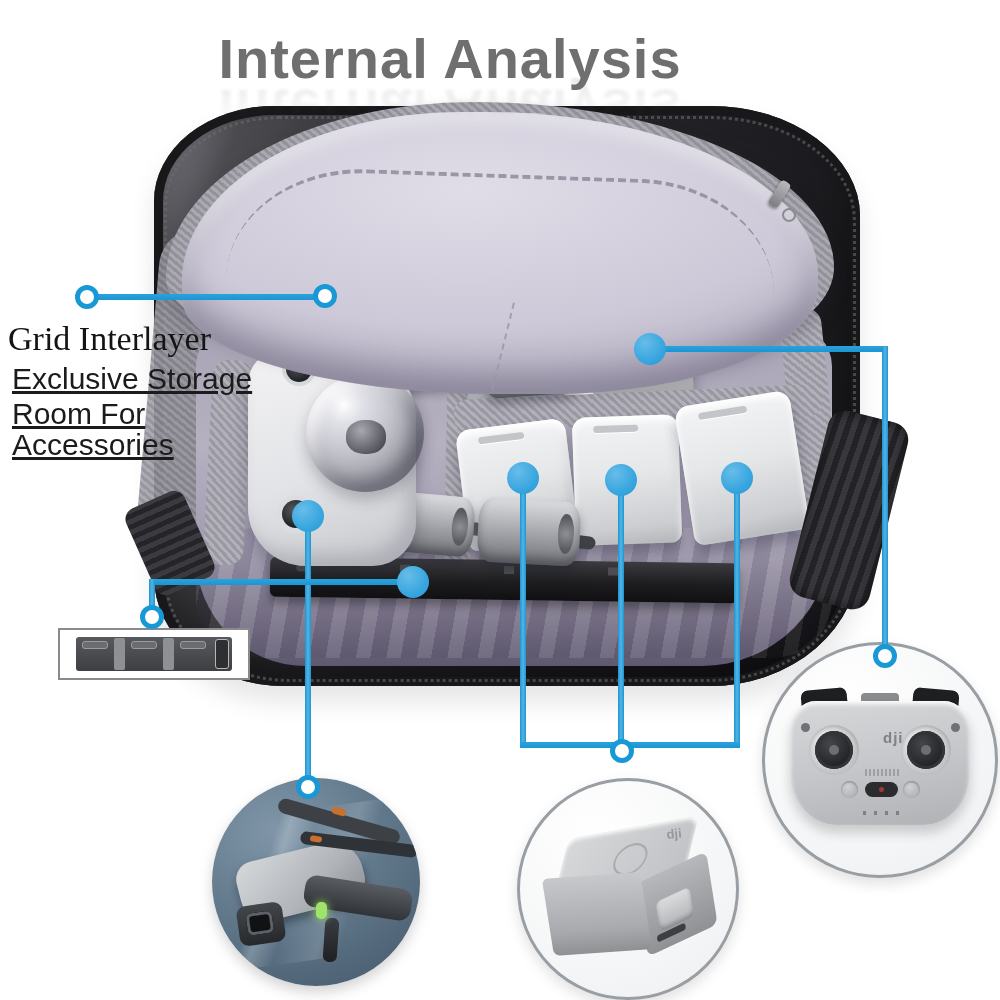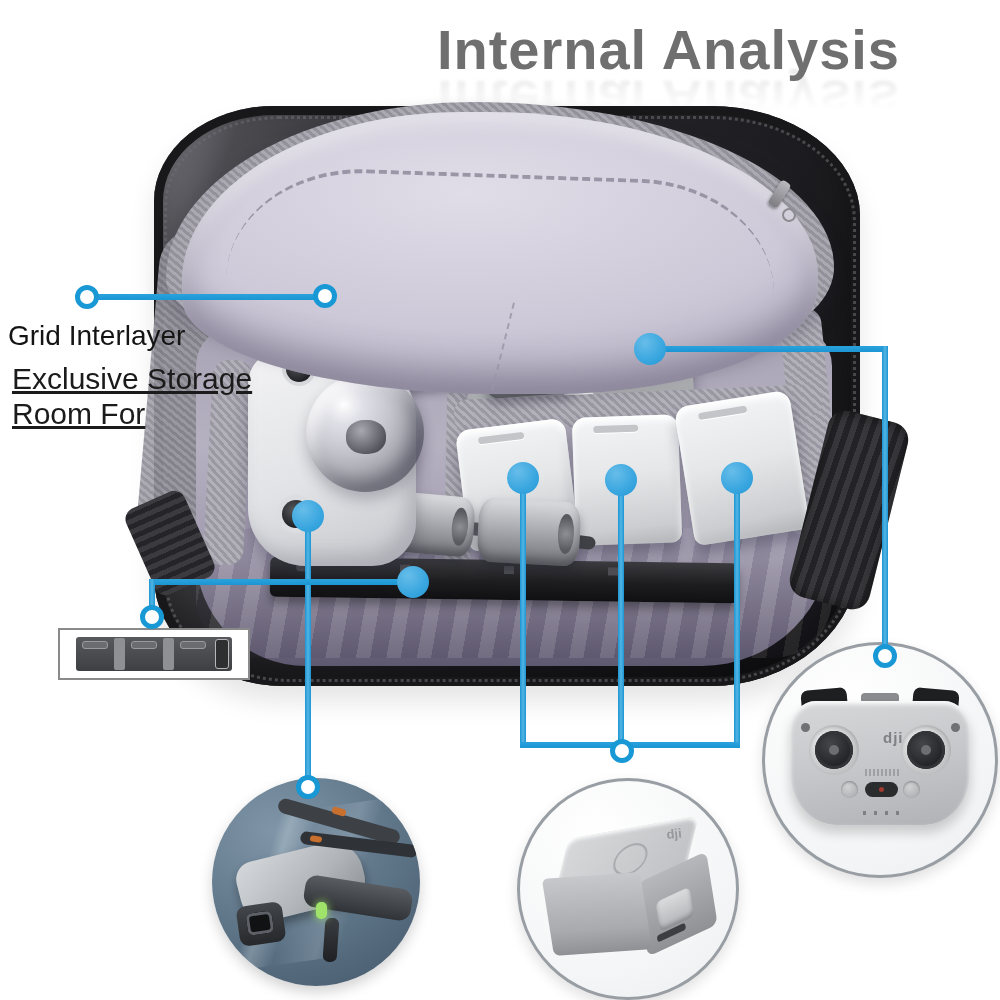--- a/index.html
+++ b/index.html
@@ -1,29 +1,29 @@
 <!DOCTYPE html>
 <html><head>
 <meta charset="utf-8">
 <style>
   html,body{margin:0;padding:0;}
   body{font-family:"Liberation Sans",sans-serif;background:#ffffff;}
   .stage{position:relative;width:1000px;height:1000px;background:#ffffff;overflow:hidden;margin:0 auto;}
   .abs{position:absolute;}
 
   
-  .title-wrap{position:absolute;left:0;top:17px;width:900px;text-align:right;z-index:3;}
+  .title-wrap{position:absolute;left:0;top:26px;width:900px;text-align:center;z-index:3;}
   .title-main{font-size:56px;font-weight:700;letter-spacing:1px;color:#6f6f6f;}
   .title-reflection{font-size:56px;font-weight:700;letter-spacing:1px;color:#6f6f6f;
     transform:scaleY(-1);margin-top:-14px;opacity:.22;filter:blur(1.5px);
     -webkit-mask-image:linear-gradient(to bottom,transparent 35%,rgba(0,0,0,.75) 100%);
             mask-image:linear-gradient(to bottom,transparent 35%,rgba(0,0,0,.75) 100%);}
 
   
-  .caption-heading{position:absolute;left:8px;top:320px;font-size:28px;color:#141414;z-index:6;}
+  .caption-heading{position:absolute;left:8px;top:320px;font-size:34px;color:#141414;z-index:6;font-family:Liberation Serif, serif;}
   .caption-line{position:absolute;left:12px;font-size:30px;color:#1b1b1b;z-index:6;text-decoration:underline;}
   .cl0{top:362px;} .cl1{top:397px;} .cl2{top:428px;}
 
   
   .bag{position:absolute;left:148px;top:98px;width:724px;height:600px;z-index:1;}
   .shell{position:absolute;left:6px;top:8px;width:706px;height:580px;
     border-radius:120px 150px 150px 130px / 95px 110px 130px 110px;
     background:linear-gradient(110deg,#8e8d95 0%,#4b4b50 10%,#2c2c30 32%,#1e1e22 70%,#141416 100%);
     box-shadow:inset 0 0 0 9px #18181a, inset 0 -30px 50px rgba(0,0,0,.55), 0 16px 26px rgba(0,0,0,.10);}
   .shell-teeth{position:absolute;left:16px;top:18px;width:686px;height:560px;
@@ -209,20 +209,21 @@
 <div class="stage">
 
   <div class="title-wrap">
     <div class="title-main">Internal Analysis</div>
     <div class="title-reflection">Internal Analysis</div>
   </div>
 
   <div class="caption-heading">Grid Interlayer</div>
   <div class="caption-line cl0">Exclusive Storage</div>
   <div class="caption-line cl1">Room For</div>
+  <div class="caption-line cl2">Accessories</div>
 
   <div class="bag">
     <div class="shell abs"></div>
     <div class="shell-teeth abs"></div>
     <div class="shell-left abs"></div>
     <div class="interior abs"></div>
     <div class="interior-creases abs"></div>
 
     <div class="div-l abs heather"></div>
     <div class="div-v abs heather"></div>

